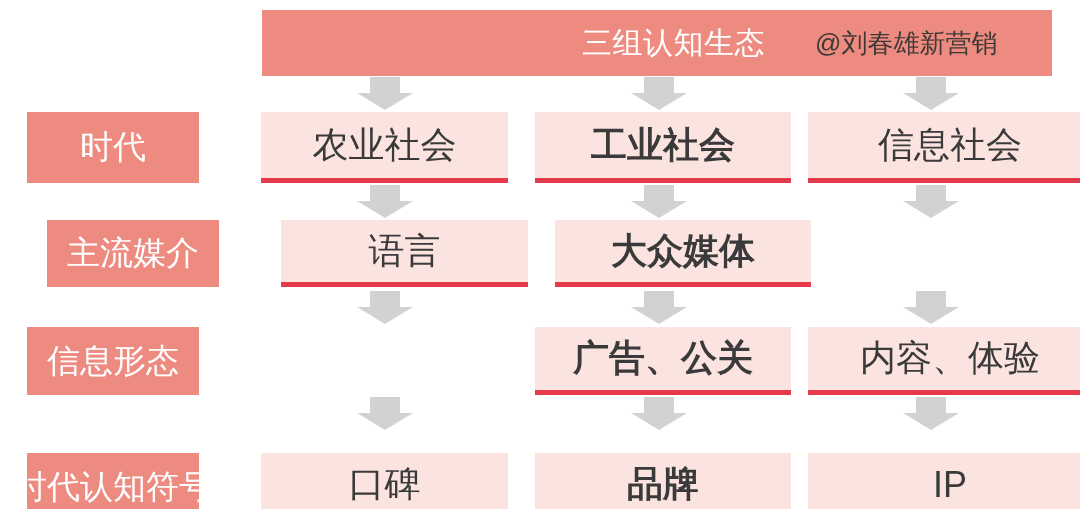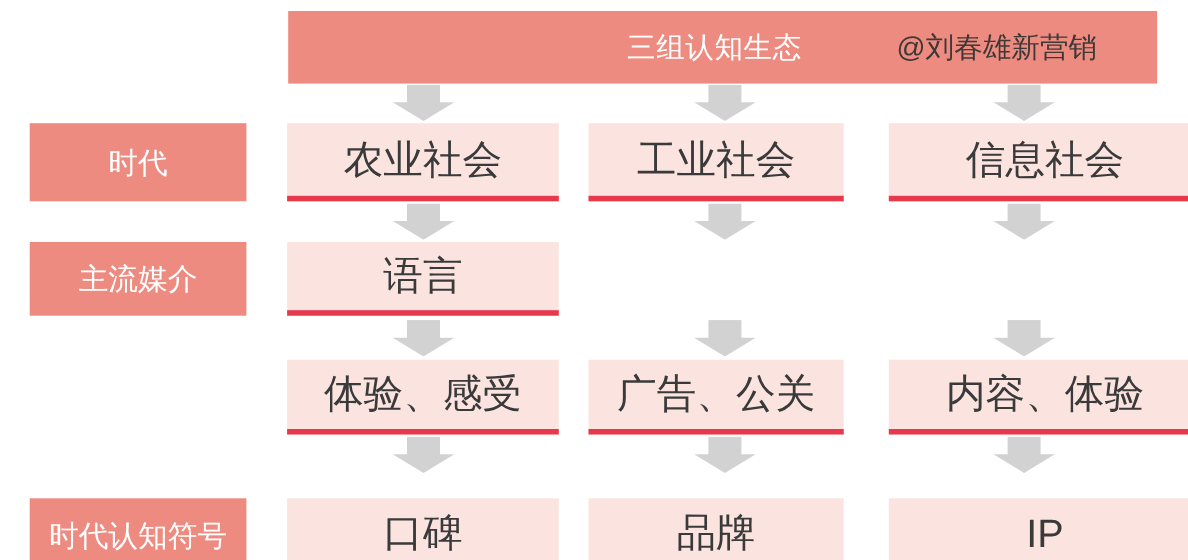--- a/index.html
+++ b/index.html
@@ -19,69 +19,69 @@
   .header {
     position: absolute;
     left: 262px;
     top: 10px;
     width: 790px;
     height: 66px;
     background: var(--salmon);
   }
   .header .title {
     position: absolute;
-    left: 308px;
+    left: 320px;
     top: 50%;
     transform: translateY(-50%);
     color: var(--text-light);
-    font-size: 26px;
+    font-size: 30px;
     letter-spacing: 0.5px;
     white-space: nowrap;
   }
   .header .author {
     position: absolute;
     left: 553px;
     top: 50%;
     transform: translateY(-50%);
     color: var(--handle-text);
     font-size: 26px;
     white-space: nowrap;
   }
   
   .label {
     position: absolute;
     left: 27px;
-    width: 197px;
+    width: 172px;
     background: var(--salmon);
     color: var(--text-light);
-    font-size: 27px;
+    font-size: 33px;
     display: flex;
     align-items: center;
     justify-content: center;
     box-sizing: border-box;
     white-space: nowrap;
   }
   
   .cell {
     position: absolute;
     background: var(--pink);
     border-bottom: 5px solid var(--red);
     color: var(--text-dark);
     font-size: 36px;
     display: flex;
     align-items: center;
     justify-content: center;
     box-sizing: border-box;
     white-space: nowrap;
   }
   .c1 { left: 261px; width: 247px; }
-  .c2 { left: 535px; width: 232px; }
+  .c2 { left: 535px; width: 256px; font-weight: bold; }
   .c3 { left: 808px; width: 284px; }
   .r1 { top: 112px; height: 71px; }
-  .r2 { top: 220px; height: 67px; }
+  .r2 { top: 220px; height: 67px; margin-left: 20px; }
   .r3 { top: 327px; height: 68px; }
   .r4 { top: 453px; height: 68px; }
   
   .arrow {
     position: absolute;
     width: 56px;
     height: 33px;
     fill: var(--arrow);
   }
   .a-c1 { left: 357px; }
@@ -128,35 +128,36 @@
       <rect x="13" y="0" width="30" height="17"></rect>
       <polygon points="0,16 56,16 28,33"></polygon>
     </svg>
   <svg class="arrow a-c3 g1" viewBox="0 0 56 33">
       <rect x="13" y="0" width="30" height="17"></rect>
       <polygon points="0,16 56,16 28,33"></polygon>
     </svg>
 
   <div class="label r2">主流媒介</div>
   <div class="cell c1 r2">语言</div>
+  <div class="cell c2 r2">大众媒体</div>
 
   <svg class="arrow a-c1 g2" viewBox="0 0 56 33">
       <rect x="13" y="0" width="30" height="17"></rect>
       <polygon points="0,16 56,16 28,33"></polygon>
     </svg>
   <svg class="arrow a-c2 g2" viewBox="0 0 56 33">
       <rect x="13" y="0" width="30" height="17"></rect>
       <polygon points="0,16 56,16 28,33"></polygon>
     </svg>
   <svg class="arrow a-c3 g2" viewBox="0 0 56 33">
       <rect x="13" y="0" width="30" height="17"></rect>
       <polygon points="0,16 56,16 28,33"></polygon>
     </svg>
 
-  <div class="cell c1 r3">体验、感受</div>
+  <div class="label r3">信息形态</div>
   <div class="cell c3 r3">内容、体验</div>
   <div class="cell c2 r3">广告、公关</div>
 
   <svg class="arrow a-c1 g3" viewBox="0 0 56 33">
       <rect x="13" y="0" width="30" height="17"></rect>
       <polygon points="0,16 56,16 28,33"></polygon>
     </svg>
   <svg class="arrow a-c2 g3" viewBox="0 0 56 33">
       <rect x="13" y="0" width="30" height="17"></rect>
       <polygon points="0,16 56,16 28,33"></polygon>

